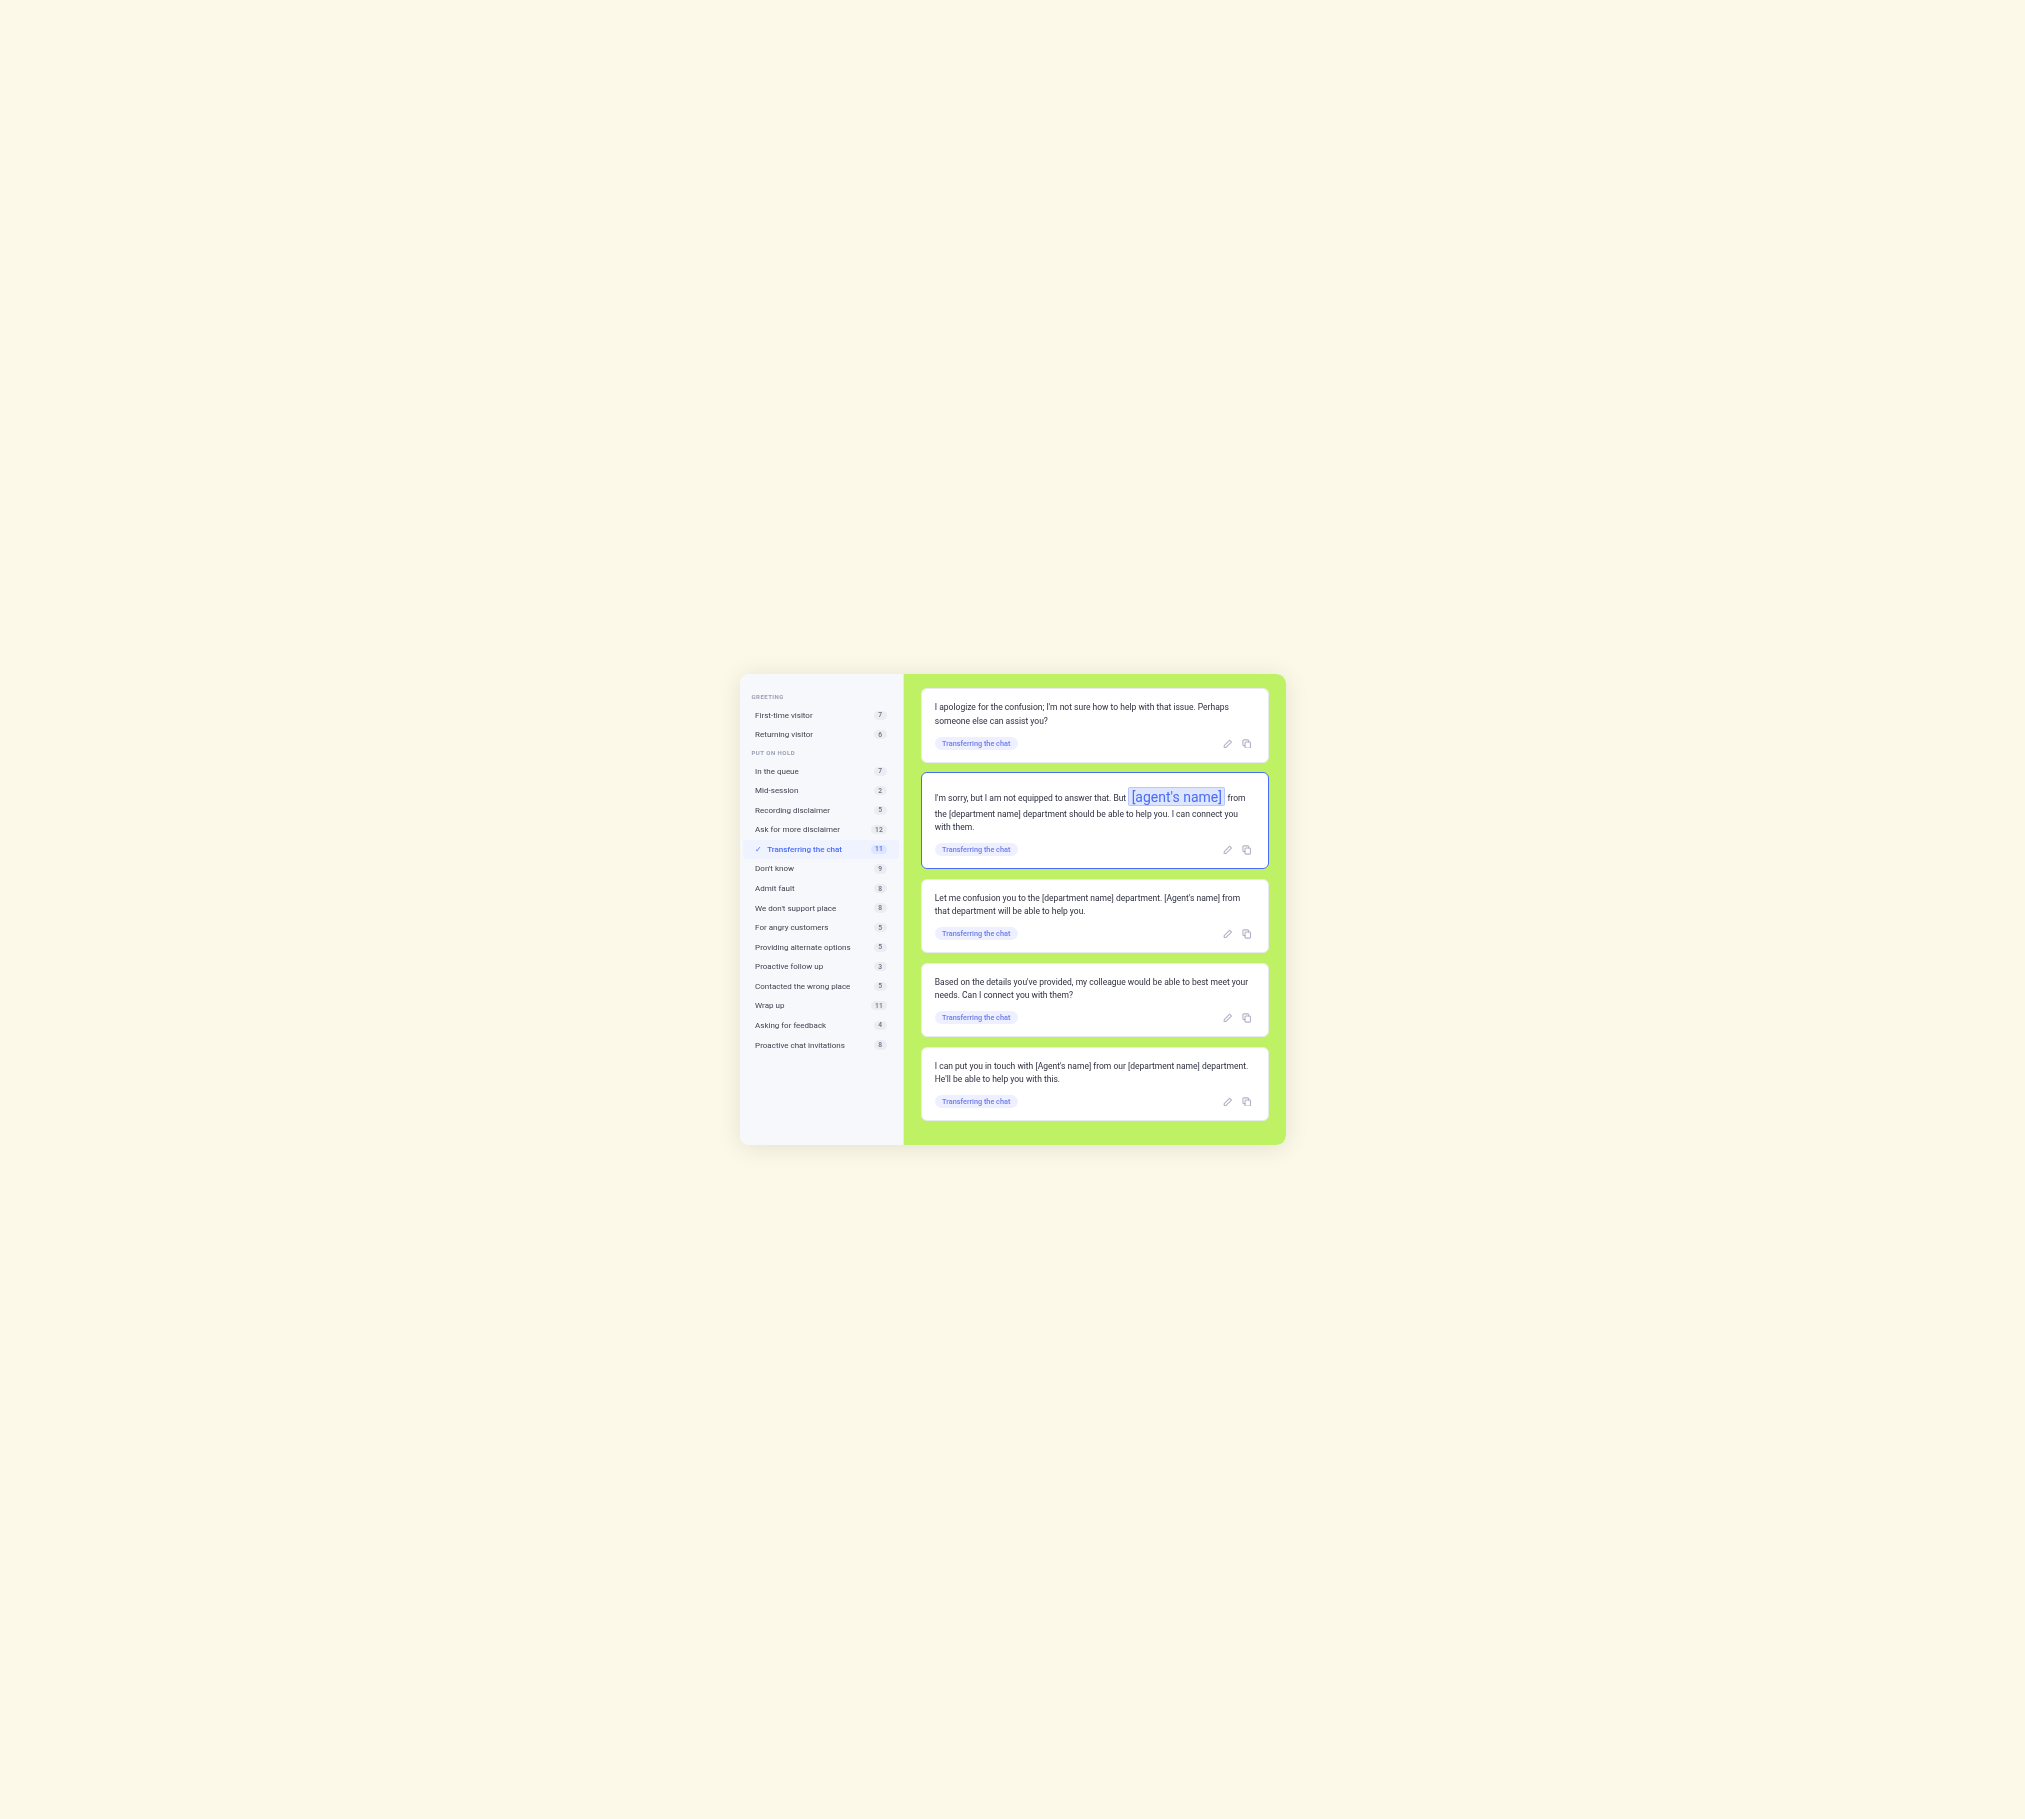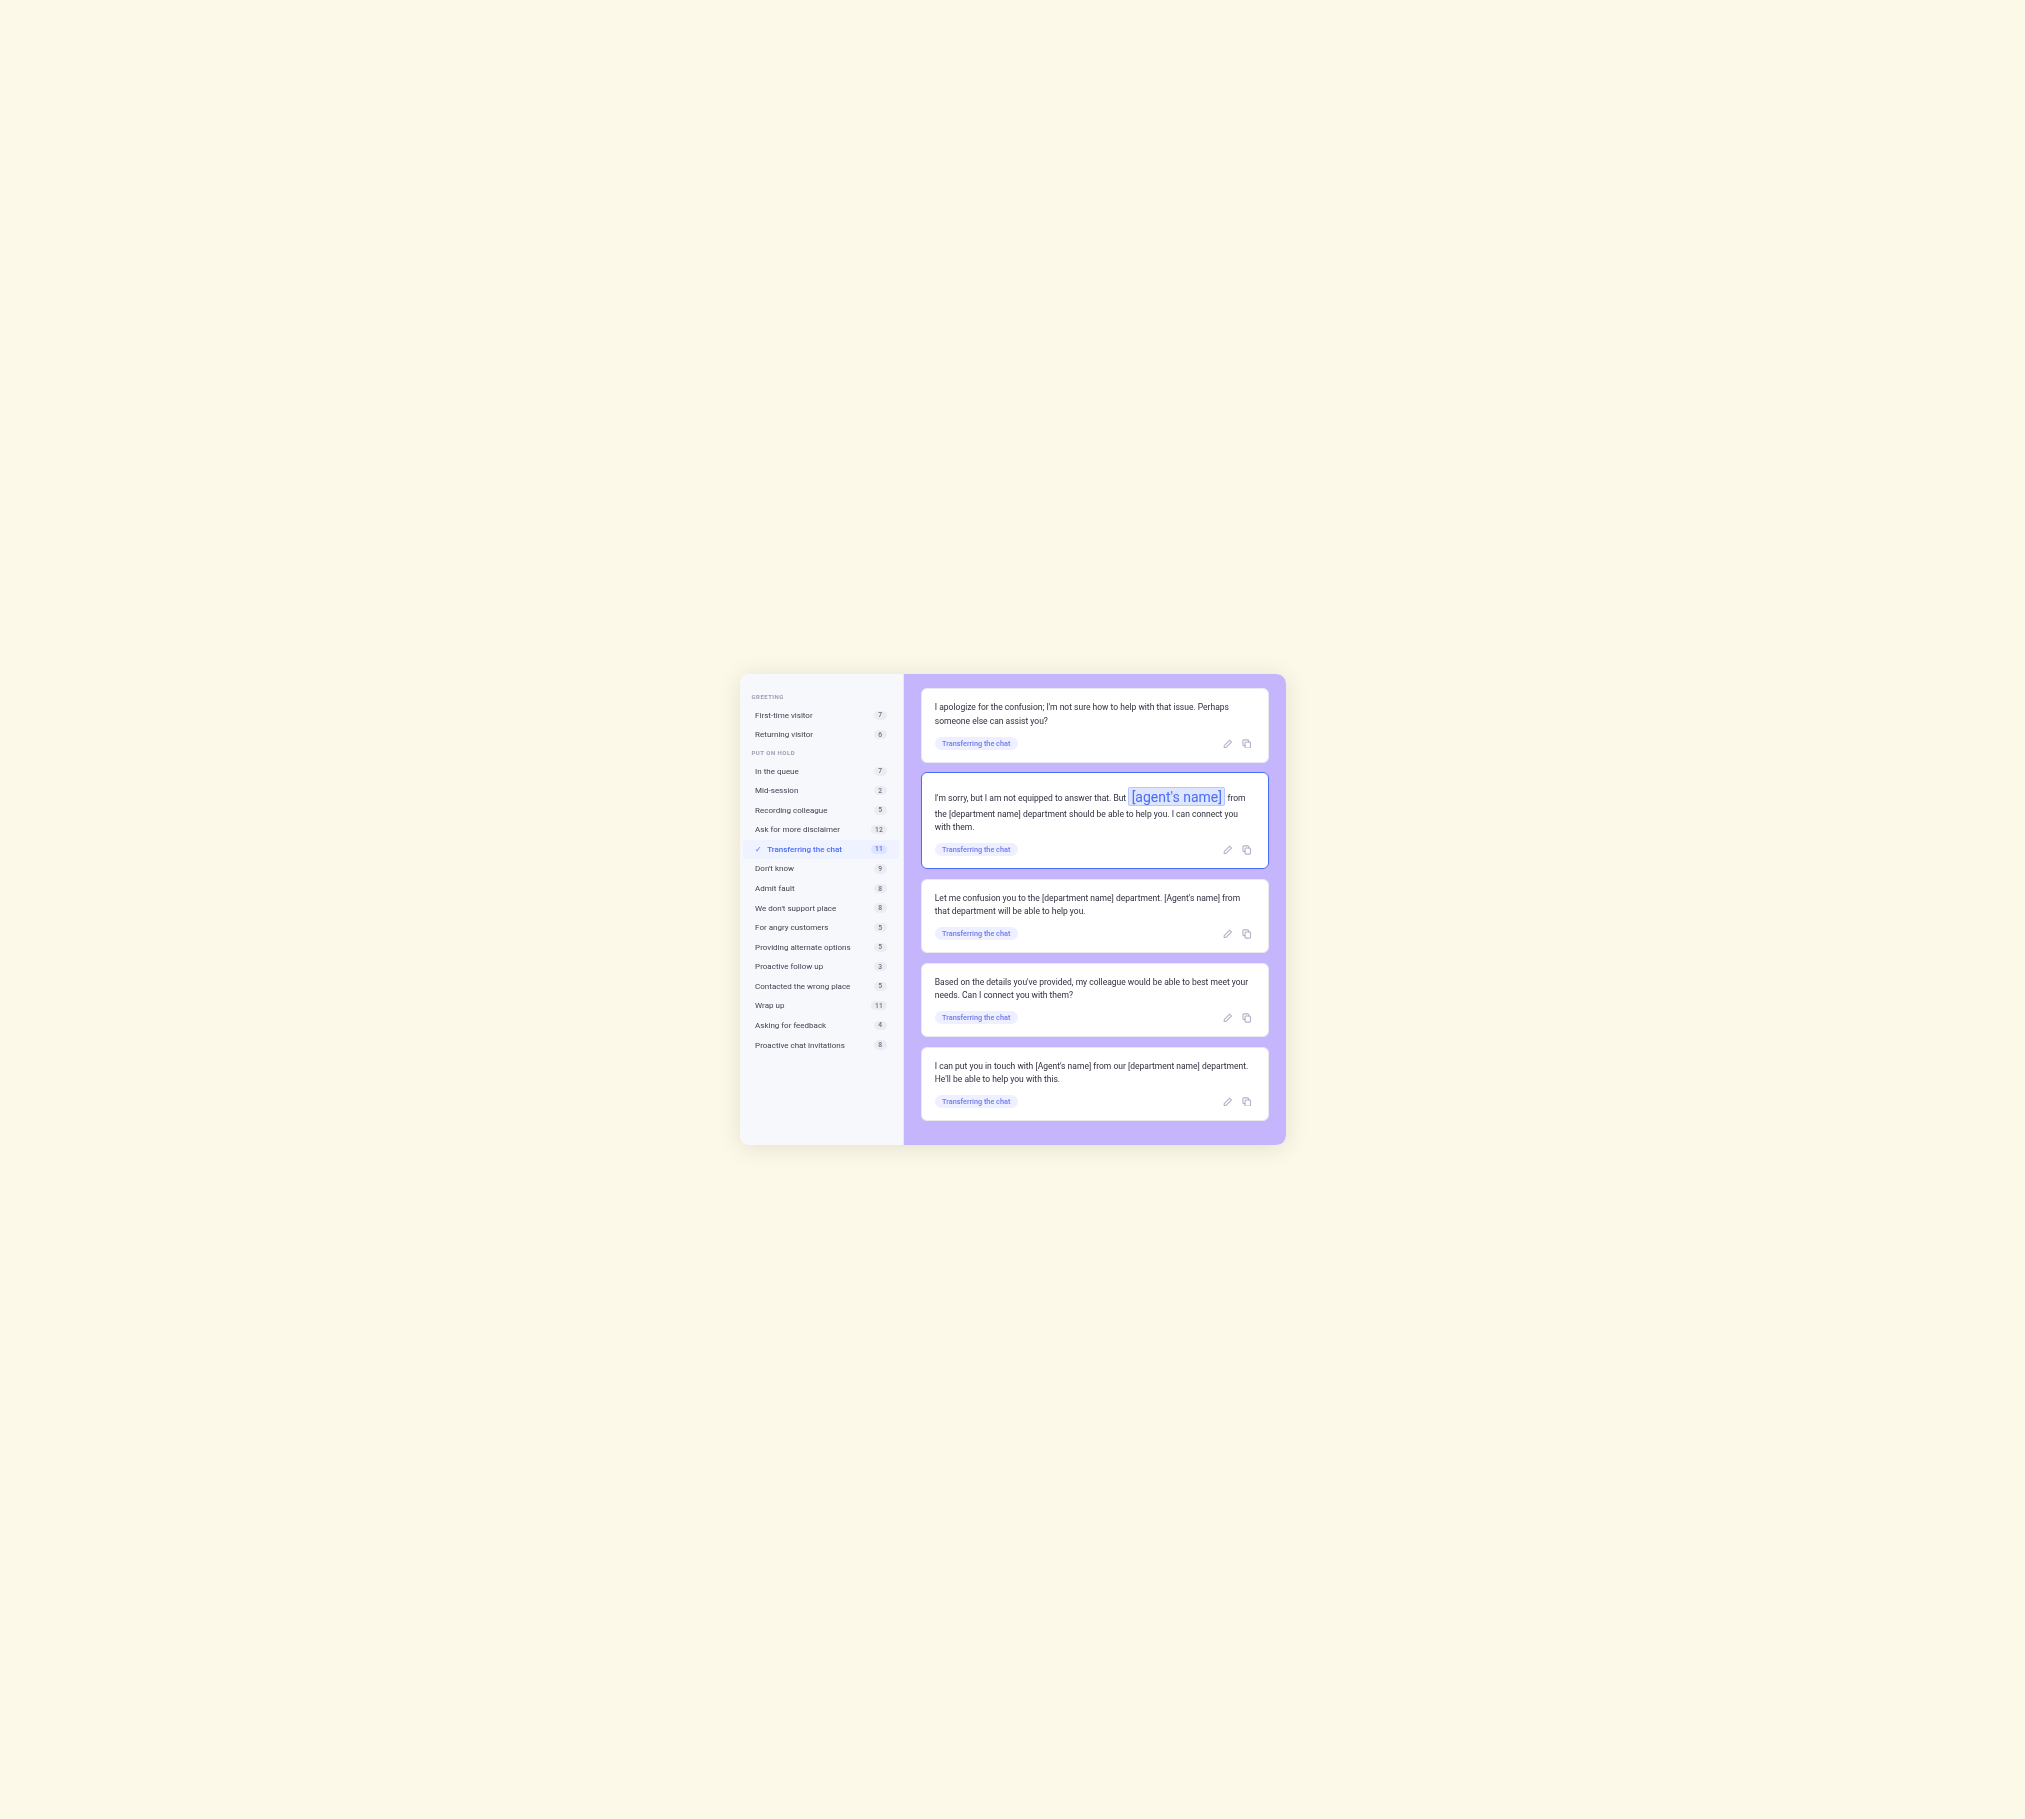--- a/index.html
+++ b/index.html
@@ -94,21 +94,21 @@
     .sidebar-item.active .sidebar-item-badge {
       background: #dde5ff;
       color: #4a6cf7;
     }
 
     
     .main-content {
       flex: 1;
       padding: 14.6px 17px;
       overflow-y: auto;
-      background: #c4b5fd;
+      background: #bef264;
     }
 
     .response-card {
       background: #fff;
       border: 0.6px solid #e8eaf0;
       border-radius: 6px;
       padding: 12px 13.3px;
       margin-bottom: 9.7px;
       position: relative;
     }
@@ -205,21 +205,21 @@
         <span class="sidebar-item-badge">7</span>
       </div>
       <div class="sidebar-item">
         <div class="sidebar-item-left">
           <span class="sidebar-item-label">Mid-session</span>
         </div>
         <span class="sidebar-item-badge">2</span>
       </div>
       <div class="sidebar-item">
         <div class="sidebar-item-left">
-          <span class="sidebar-item-label">Recording colleague</span>
+          <span class="sidebar-item-label">Recording disclaimer</span>
         </div>
         <span class="sidebar-item-badge">5</span>
       </div>
       <div class="sidebar-item">
         <div class="sidebar-item-left">
           <span class="sidebar-item-label">Ask for more disclaimer</span>
         </div>
         <span class="sidebar-item-badge">12</span>
       </div>
       <div class="sidebar-item active">

